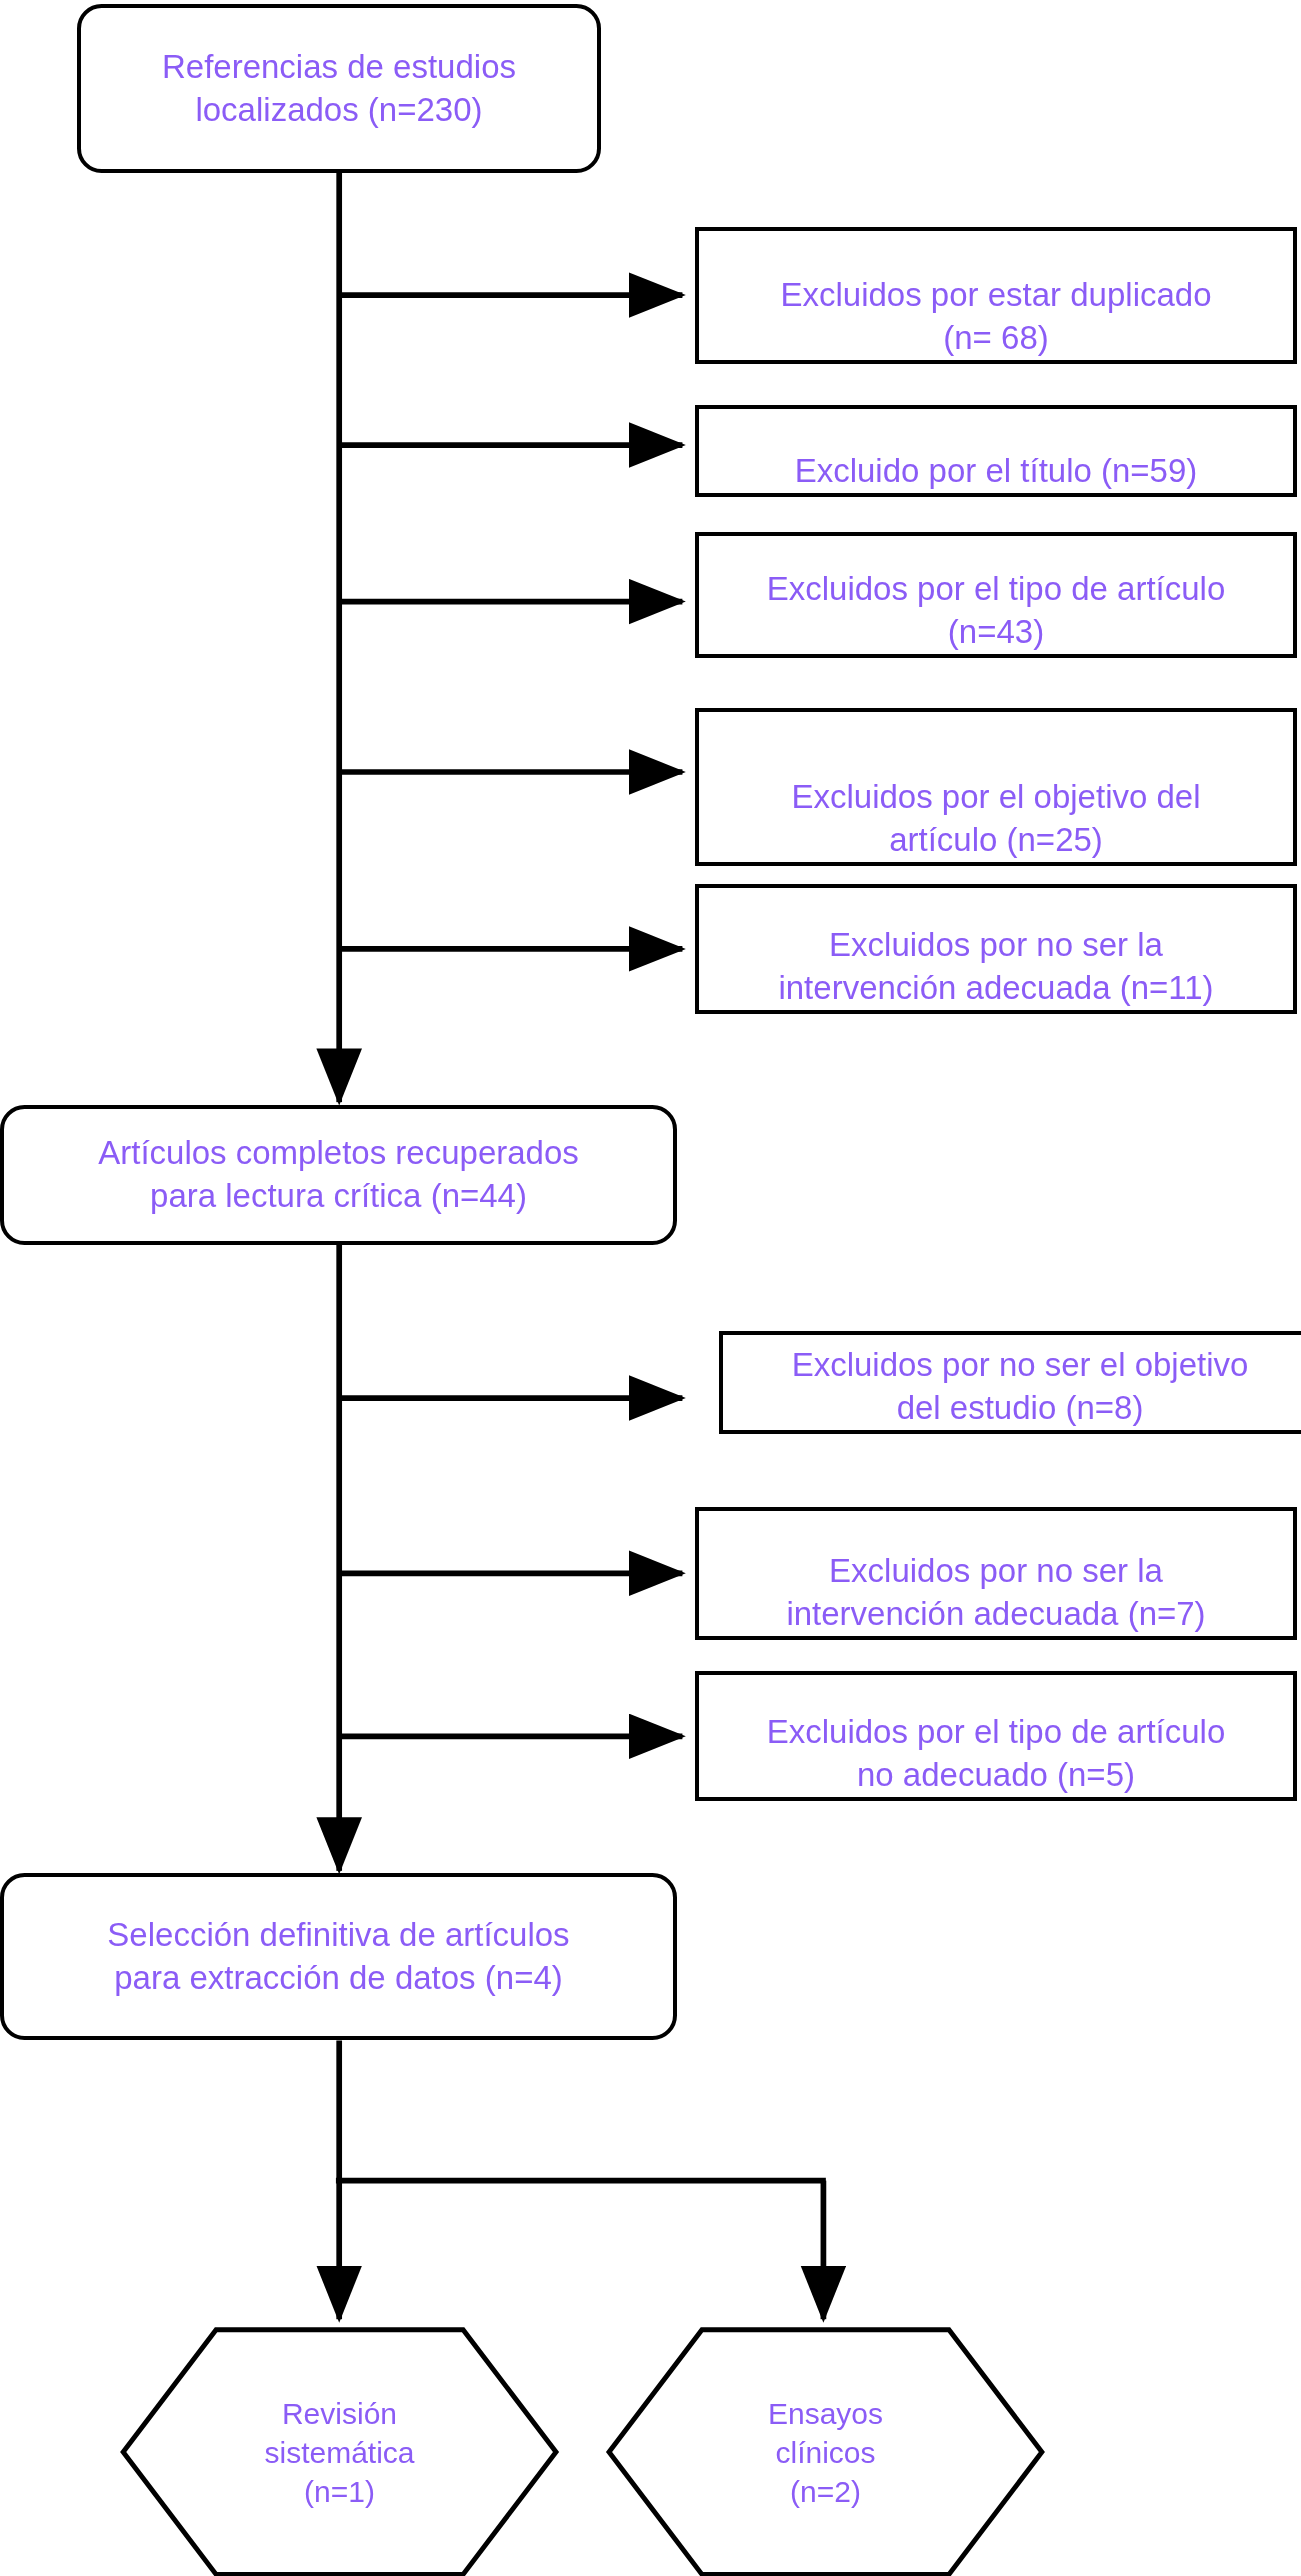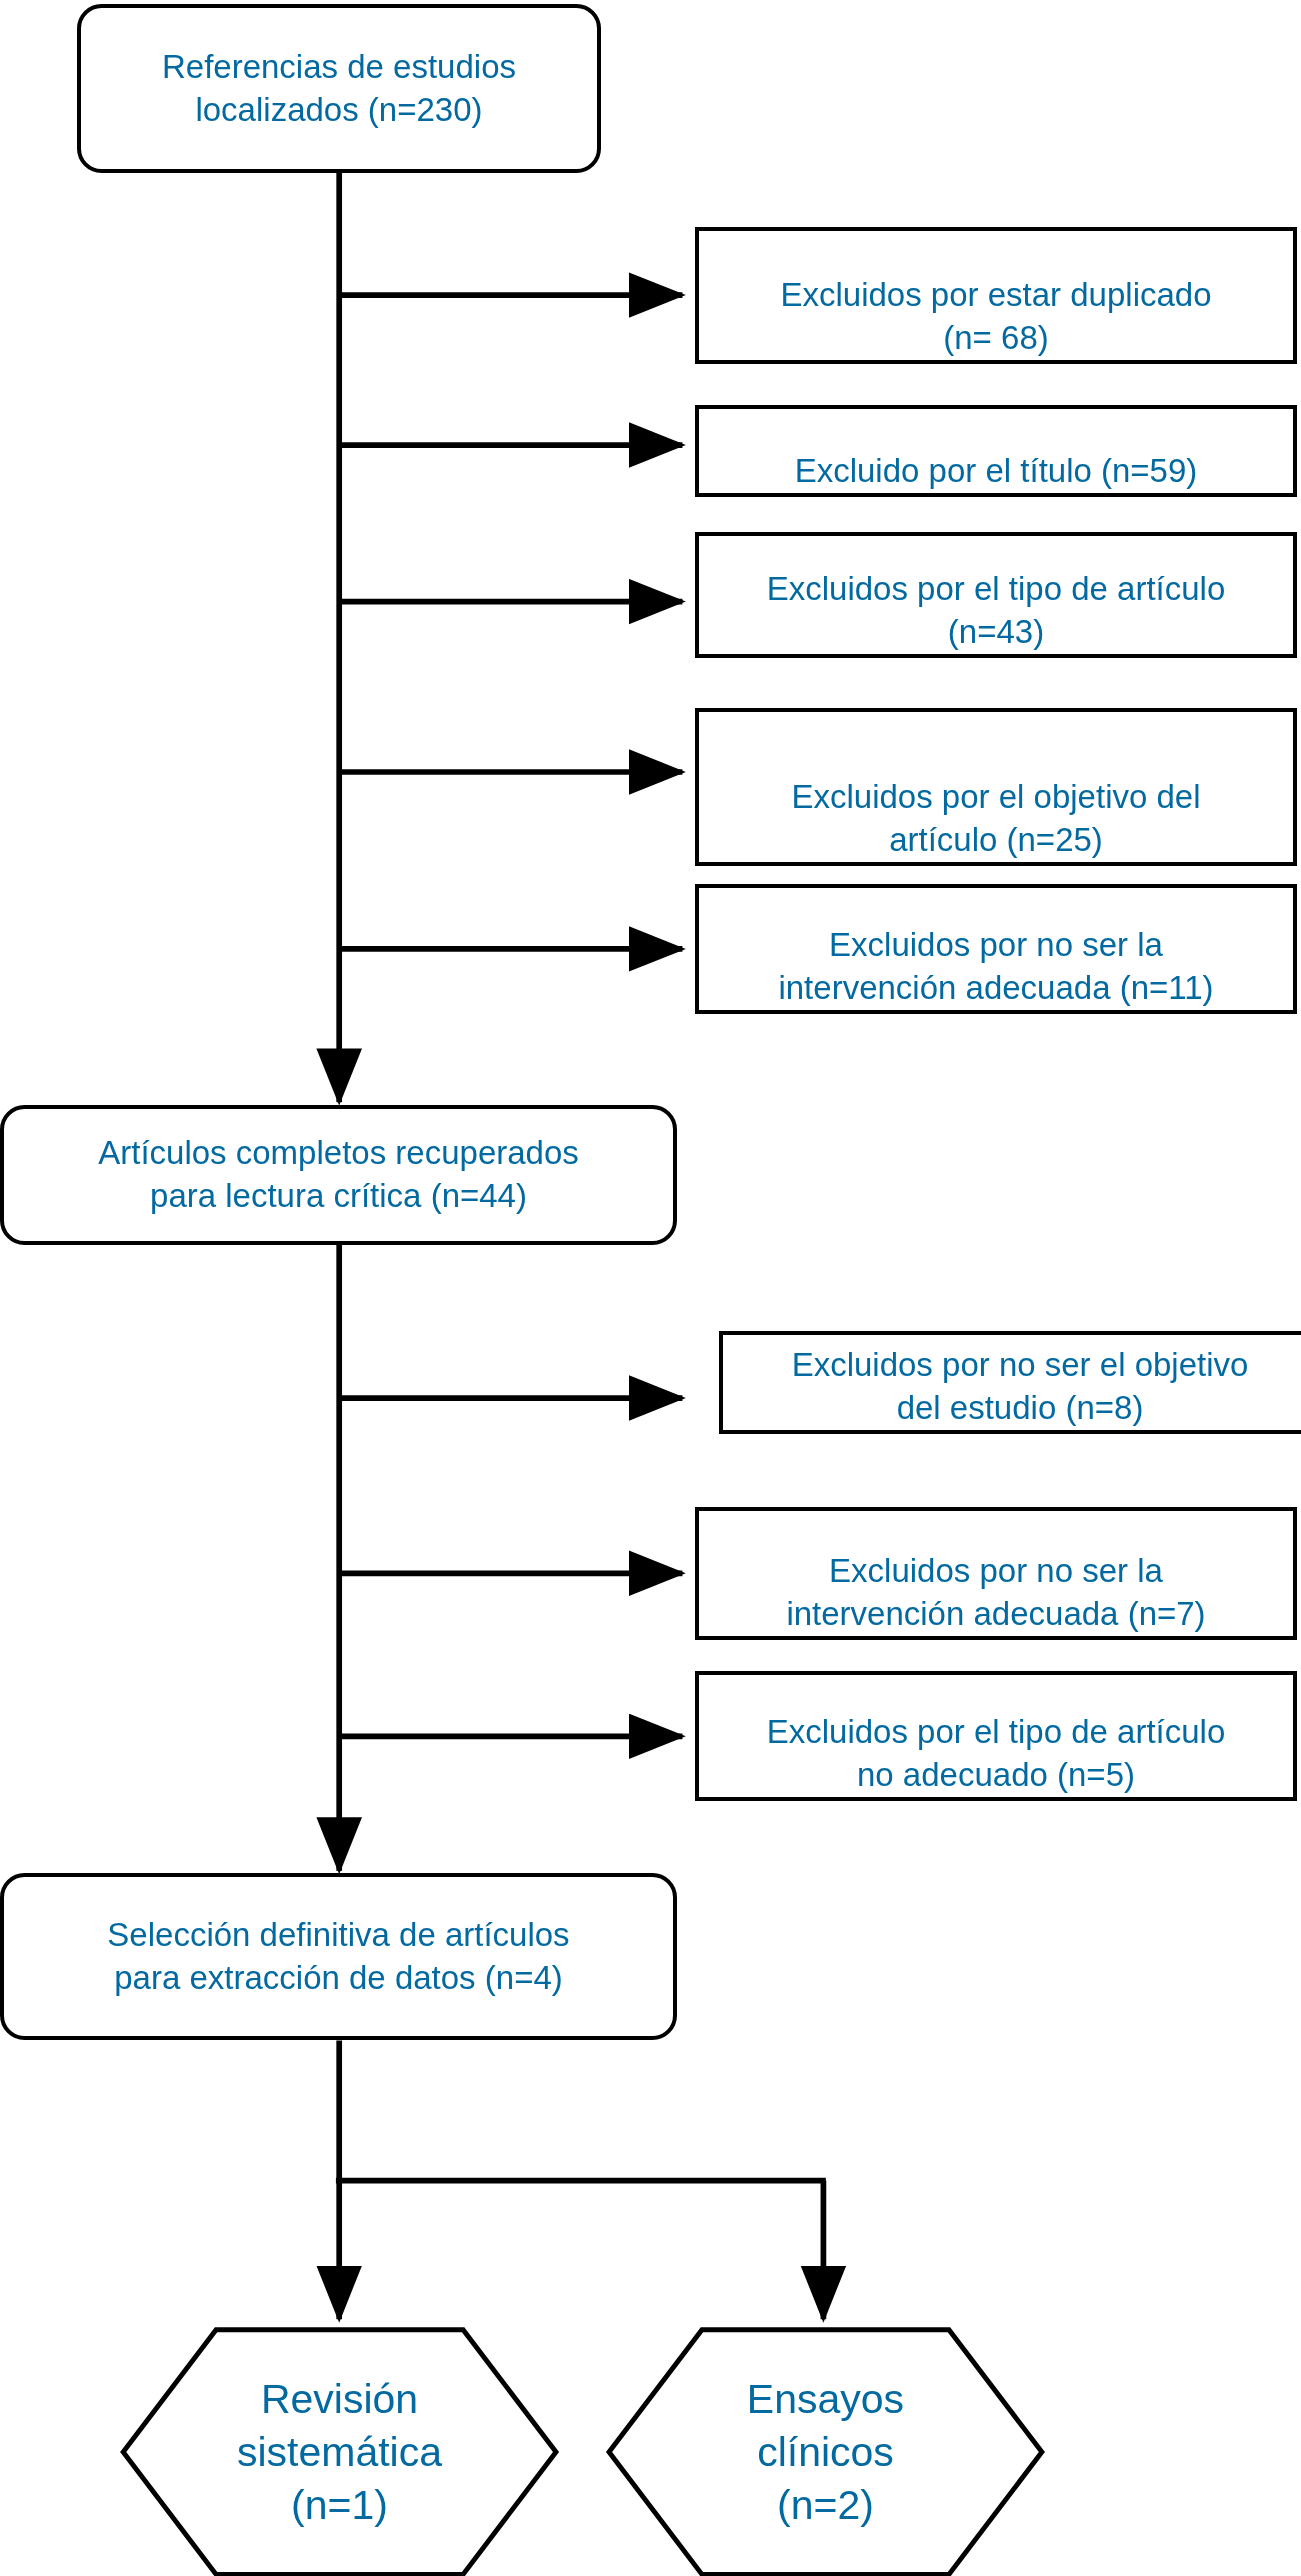--- a/index.html
+++ b/index.html
@@ -15,40 +15,40 @@
     font-family: "Liberation Sans", sans-serif;
     overflow: hidden;
   }
   .node {
     position: absolute;
     box-sizing: border-box;
     display: flex;
     align-items: center;
     justify-content: center;
     text-align: center;
-    color: #0369a1;
+    color: #8b5cf6;
     background: #ffffff;
     line-height: 1.30;
     white-space: pre-line;
     z-index: 3;
   }
   .node.rounded {
     border: 4.1px solid #000000;
     border-radius: 24.5px;
     font-size: 33px;
   }
   .node.rect {
     border: 4.1px solid #000000;
     border-radius: 0;
     font-size: 33px;
     align-items: flex-end;
   }
   .node.hexlabel {
     border: none;
-    font-size: 41px;
+    font-size: 30px;
     background: transparent;
     z-index: 4;
   }
   svg.wires {
     position: absolute;
     left: 0;
     top: 0;
     width: 1302px;
     height: 2576px;
     z-index: 1;

